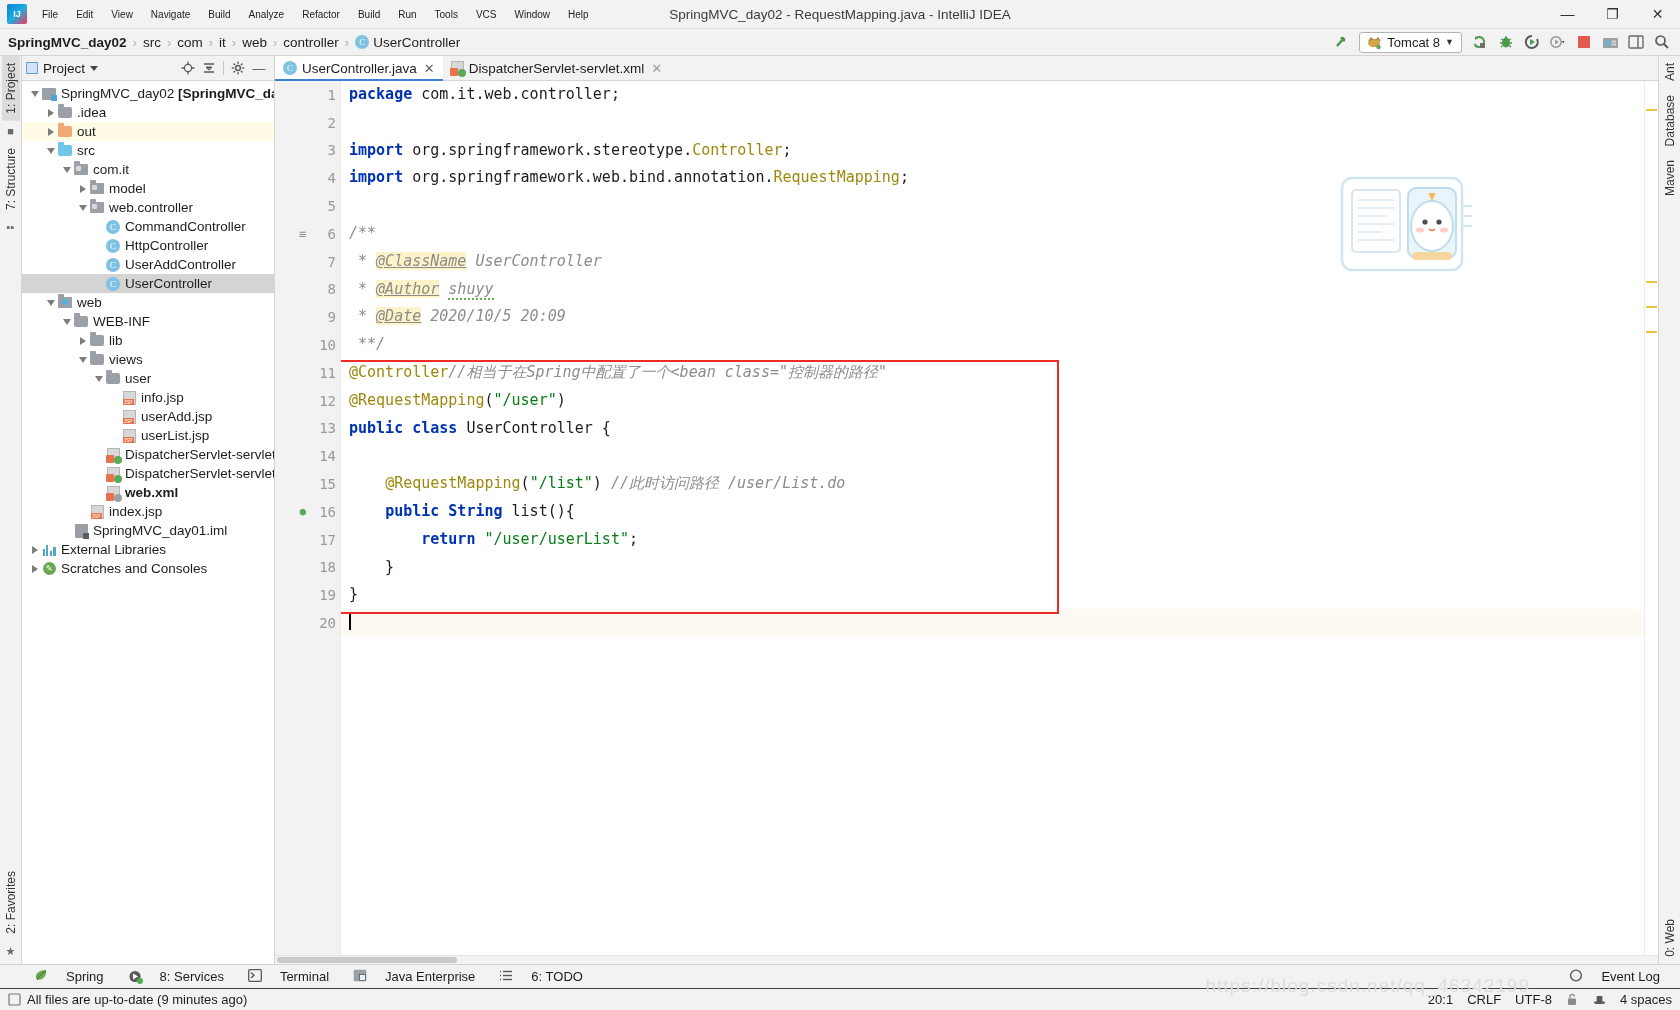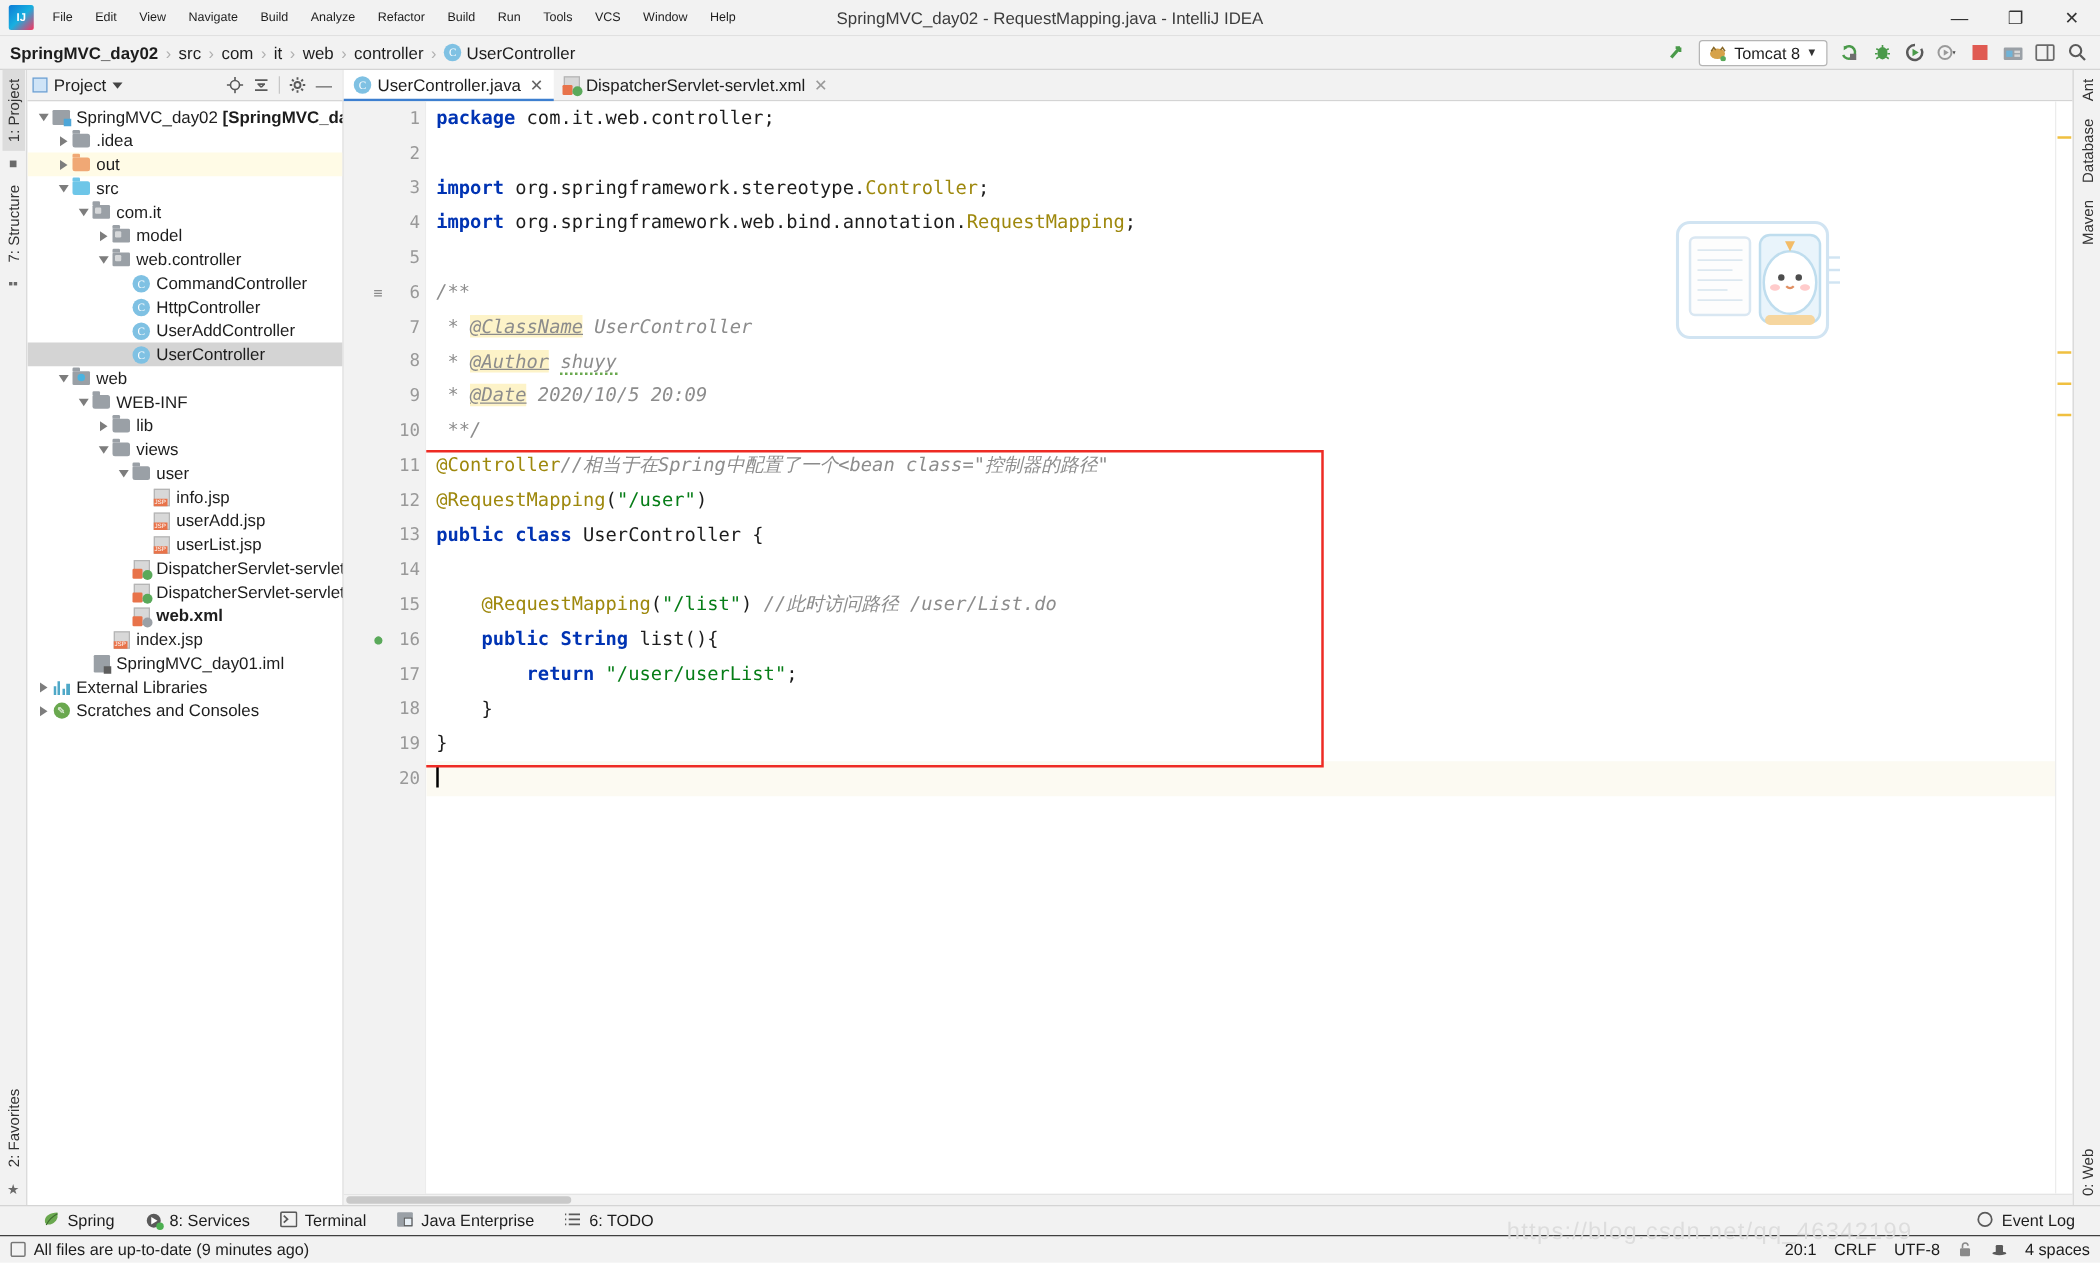--- a/index.html
+++ b/index.html
@@ -179,21 +179,21 @@
 
   
   .markerbar { width:14px; flex:0 0 14px; background:#fff; position:relative; border-left:1px solid #ececec;}
   .mark { position:absolute; right:1px; width:11px; height:2px; }
 
   
   .botbar {
     height:24px; background:#f2f2f2; border-top:1px solid #d4d4d4;
     display:flex; align-items:center; padding-left:22px; gap:0; flex:0 0 24px;
   }
-  .bt { display:flex;align-items:center;gap:6px;padding:0 12px;font-size:13px;color:#1d1d1d;cursor:default;height:22px;}
+  .bt { display:flex;align-items:center;gap:18px;padding:0 12px;font-size:13px;color:#1d1d1d;cursor:default;height:22px;}
   .bot-right { margin-left:auto; display:flex; align-items:center; padding-right:8px; }
 
   
   .statusbar {
     height:22px; background:#f2f2f2; border-top:1px solid #404040;
     display:flex; align-items:center; font-size:13px; color:#1d1d1d; padding:0 8px; flex:0 0 22px;
     position:relative;
   }
   .sb-left{display:flex;align-items:center;gap:6px;}
   .sb-right{margin-left:auto;display:flex;align-items:center;gap:14px;}

